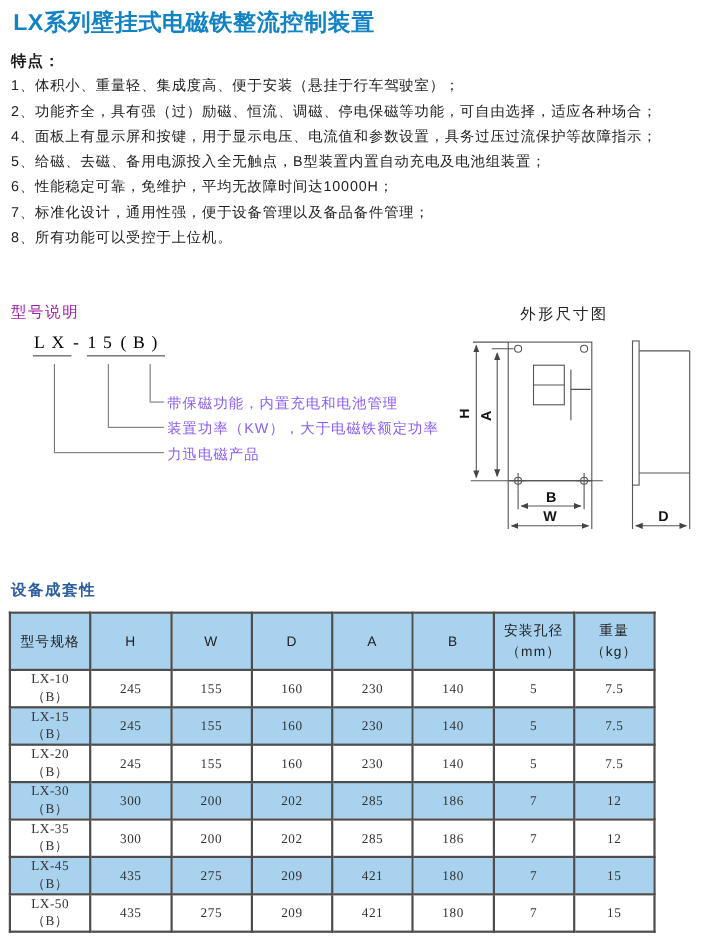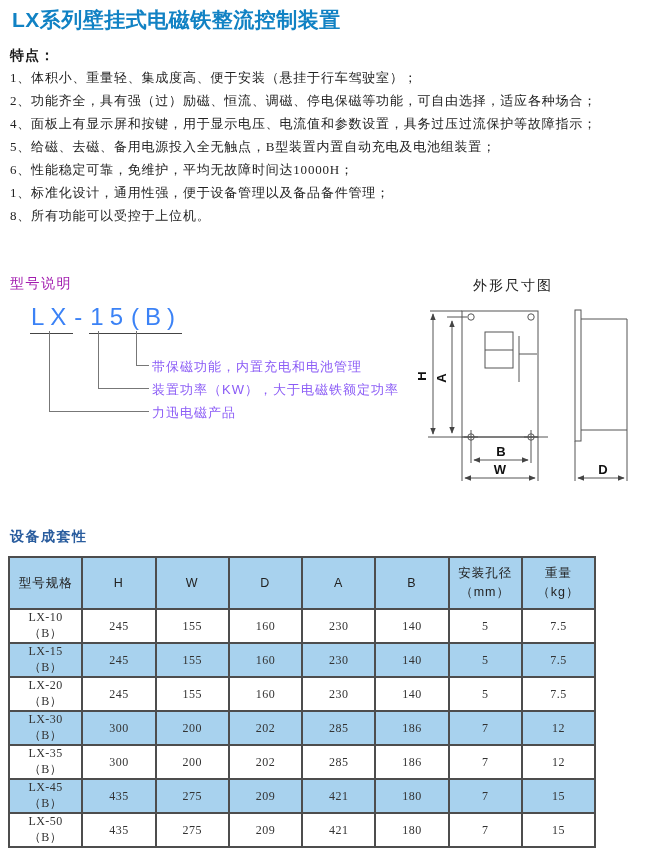--- a/index.html
+++ b/index.html
@@ -10,28 +10,28 @@
   .title{
     position:absolute;left:12px;top:6px;font-size:21px;font-weight:bold;
     color:var(--title_blue,#1182c4);letter-spacing:0.5px;
   }
   .features-heading{
     position:absolute;left:10px;top:47px;font-size:14px;font-weight:bold;color:#1a1a1a;
     letter-spacing:1px;
   }
   .features-list{position:absolute;left:10px;top:66px;width:632px;}
   .feature-item{
-    font-family:Liberation Serif, serif;font-size:13px;color:#222;
+    font-family:Liberation Sans, sans-serif;font-size:13px;color:#222;
     height:23px;line-height:23px;letter-spacing:0.8px;white-space:nowrap;
   }
   .model-heading{
     position:absolute;left:10px;top:275px;font-size:14px;color:#a21caf;letter-spacing:1.5px;
   }
   .model-code{
-    position:absolute;left:30px;top:303px;font-size:24px;color:#3b82f6;white-space:nowrap;
+    position:absolute;left:30px;top:303px;font-size:16px;color:#000000;white-space:nowrap;font-family:Liberation Serif, serif;
   }
   .model-code .seg{letter-spacing:6px;padding:0 1px 2px 1px;display:inline-block;}
   .model-code .u{border-bottom:1.5px solid #444;}
   .vline{position:absolute;width:1px;background:#777;}
   .hline{position:absolute;height:1px;background:#777;}
   .model-annotation{
     position:absolute;left:152px;font-family:Liberation Sans, sans-serif;font-size:13px;
     color:#8b5cf6;letter-spacing:1px;white-space:nowrap;
   }
   .diagram-heading{
@@ -65,21 +65,21 @@
 
 <div class="title">LX系列壁挂式电磁铁整流控制装置</div>
 
 <div class="features-heading">特点：</div>
 <div class="features-list">
   <div class="feature-item">1、体积小、重量轻、集成度高、便于安装（悬挂于行车驾驶室）；</div>
   <div class="feature-item">2、功能齐全，具有强（过）励磁、恒流、调磁、停电保磁等功能，可自由选择，适应各种场合；</div>
   <div class="feature-item">4、面板上有显示屏和按键，用于显示电压、电流值和参数设置，具务过压过流保护等故障指示；</div>
   <div class="feature-item">5、给磁、去磁、备用电源投入全无触点，B型装置内置自动充电及电池组装置；</div>
   <div class="feature-item">6、性能稳定可靠，免维护，平均无故障时间达10000H；</div>
-  <div class="feature-item">1、标准化设计，通用性强，便于设备管理以及备品备件管理；</div>
+  <div class="feature-item">7、标准化设计，通用性强，便于设备管理以及备品备件管理；</div>
   <div class="feature-item">8、所有功能可以受控于上位机。</div>
 </div>
 
 <div class="model-heading">型号说明</div>
 
 <div class="model-code">
   <span class="seg u">LX</span><span class="seg">-</span><span class="seg u">15</span><span class="seg u">(B)</span>
 </div>
 
 <div class="vline" style="left:49px;top:331px;height:80px;"></div>

